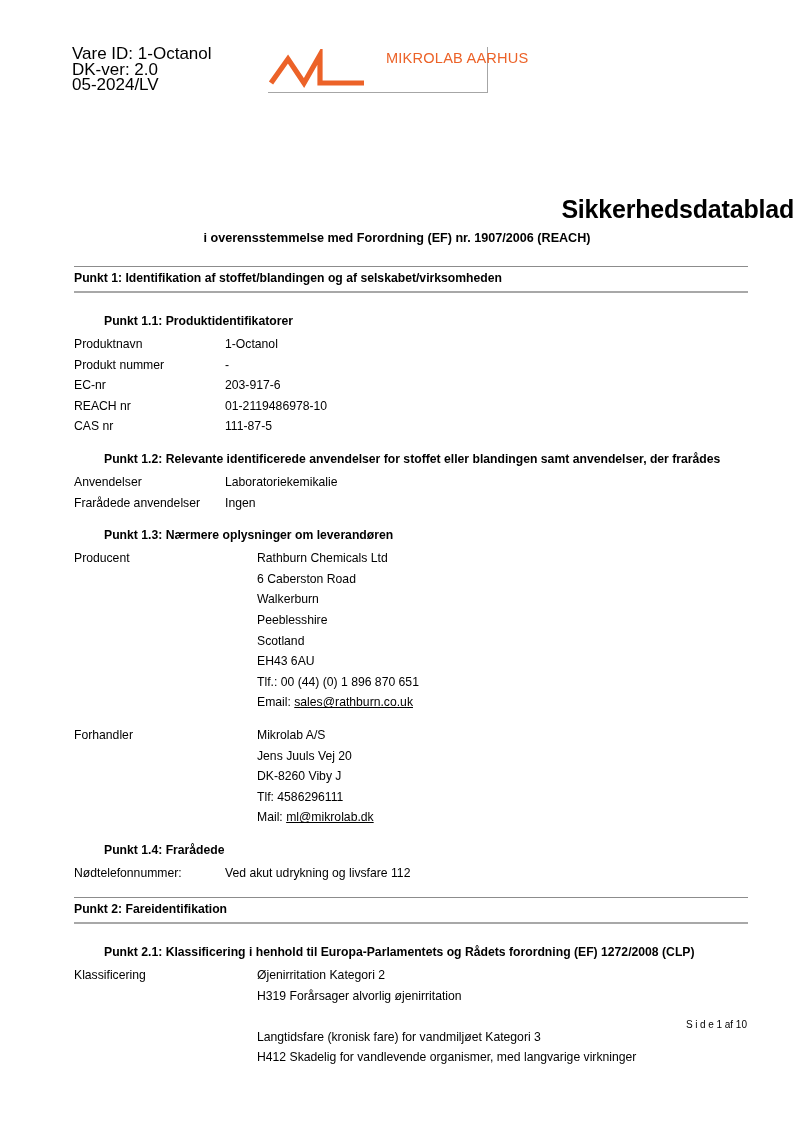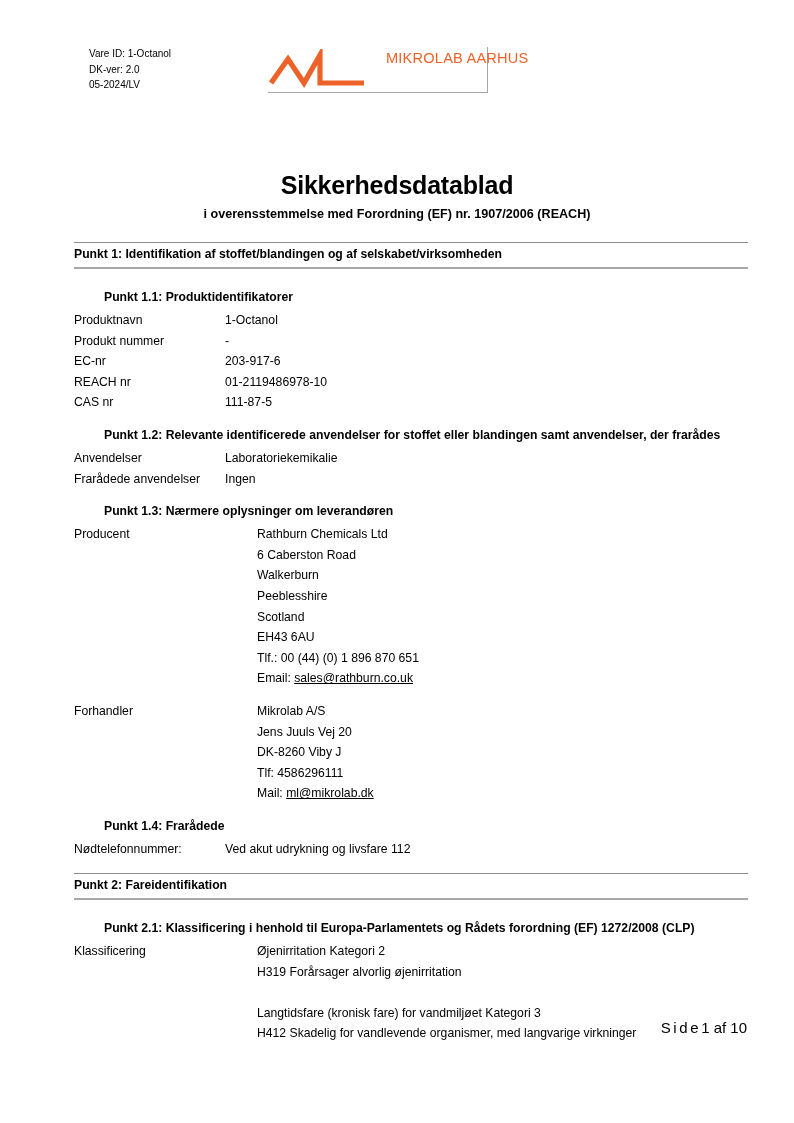--- a/index.html
+++ b/index.html
@@ -27,23 +27,23 @@
 
   
   .header {
     position: relative;
     height: 74px;
     padding: 44px 74px 0 74px;
     box-sizing: content-box;
   }
   .doc-meta {
     position: absolute;
-    left: 89px;
+    left: 72px;
     top: 46px;
-    font-size: 10px;
+    font-size: 17px;
     line-height: 15.6px;
     color: #000;
     white-space: nowrap;
   }
   .doc-meta div { white-space: nowrap; }
 
   .logo-block {
     position: absolute;
     left: 268px;
     top: 47px;
@@ -66,25 +66,25 @@
     top: 3px;
     font-size: 14.6px;
     letter-spacing: 0.2px;
     color: #ec6228;
     white-space: nowrap;
     font-family: "Liberation Sans", sans-serif;
   }
 
   
   .doc-title {
-    text-align: center;
+    text-align: right;
     font-size: 25px;
     font-weight: bold;
     letter-spacing: -0.2px;
-    margin: 52px 0 0 0;
+    margin: 76px 0 0 0;
     line-height: 30px;
   }
   .doc-subtitle {
     text-align: center;
     font-size: 12.6px;
     font-weight: bold;
     margin: 6px 0 0 0;
     line-height: 16px;
   }
 
@@ -138,21 +138,21 @@
   .spacer-14 { height: 14px; }
   .spacer-12 { height: 12px; }
   .spacer-4  { height: 4px; }
 
   .footer {
     position: absolute;
     left: 0;
     right: 47px;
     top: 1019px;
     text-align: right;
-    font-size: 15px;
+    font-size: 10px;
   }
   .footer .sid { letter-spacing: 2.6px; }
 </style>
 </head>
 <body>
 
 <div class="page">
 
   <div class="header">
 

